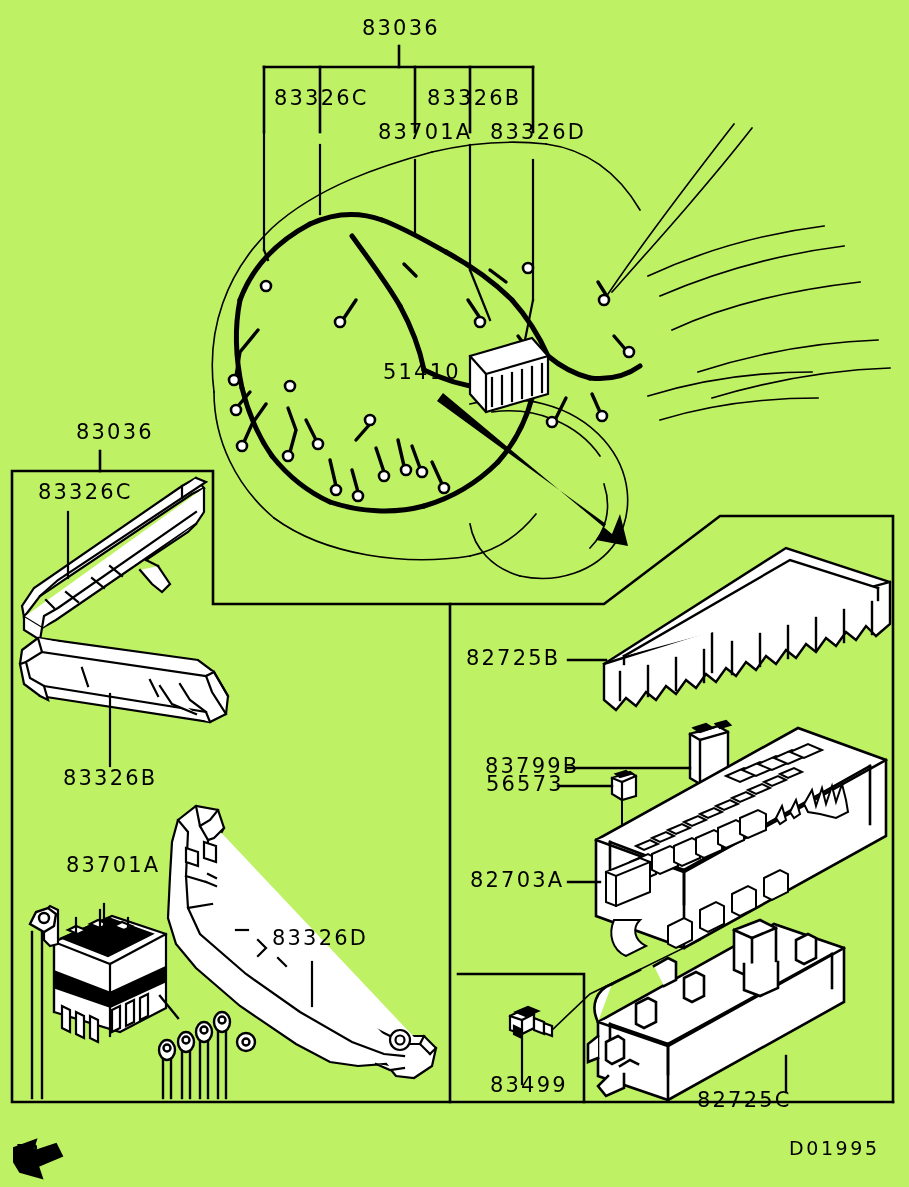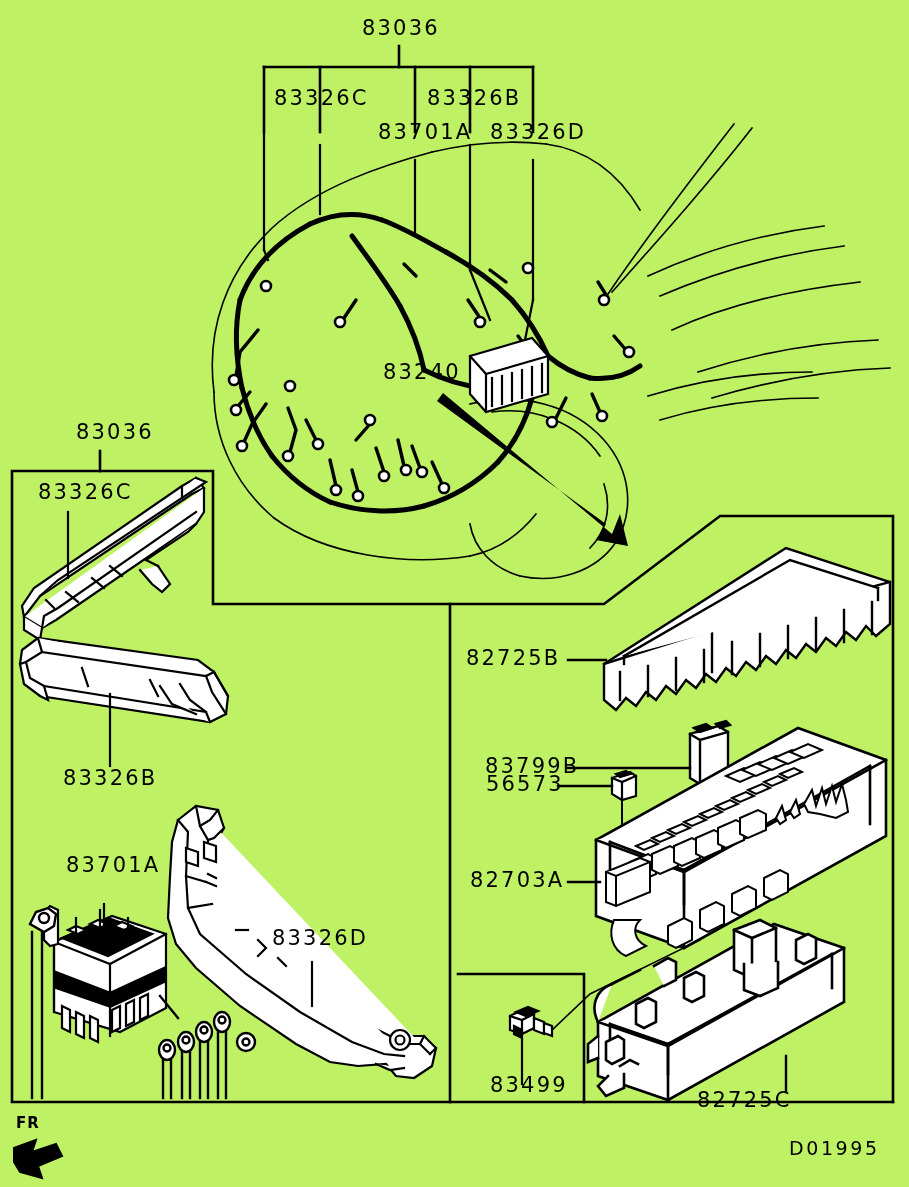--- a/index.html
+++ b/index.html
@@ -19,21 +19,21 @@
   .lbl{
     position:absolute;
     font-family:"DejaVu Sans","Liberation Sans",sans-serif;
     font-size:21px;
     letter-spacing:2.2px;
     color:#000;
     white-space:nowrap;
     line-height:1;
     font-weight:500;
   }
-  .lbl.fr{font-size:15px;letter-spacing:1px;font-weight:700;}
+  .lbl.fr{font-size:15px;letter-spacing:1px;font-weight:700;margin-top:28px;}
   .lbl.code{font-size:19px;letter-spacing:2.6px;text-align:center;}
 </style>
 </head>
 <body>
 
 <div id="sheet">
 
   <svg width="909" height="1187" viewBox="0 0 909 1187">
     <g fill="none" stroke="#000" stroke-width="2.6" stroke-linecap="square" stroke-linejoin="miter">
 
@@ -507,21 +507,21 @@
   <div class="lbl" style="left:362px; top:18px;">83036</div>
 
   <div class="lbl" style="left:274px; top:88px;">83326C</div>
 
   <div class="lbl" style="left:427px; top:88px;">83326B</div>
 
   <div class="lbl" style="left:378px; top:122px;">83701A</div>
 
   <div class="lbl" style="left:490px; top:122px;">83326D</div>
 
-  <div class="lbl" style="left:383px; top:362px;">83240</div>
+  <div class="lbl" style="left:383px; top:362px;">51410</div>
 
   <div class="lbl" style="left:76px; top:422px;">83036</div>
 
   <div class="lbl" style="left:38px; top:482px;">83326C</div>
 
   <div class="lbl" style="left:63px; top:768px;">83326B</div>
 
   <div class="lbl" style="left:66px; top:855px;">83701A</div>
 
   <div class="lbl" style="left:272px; top:928px;">83326D</div>

